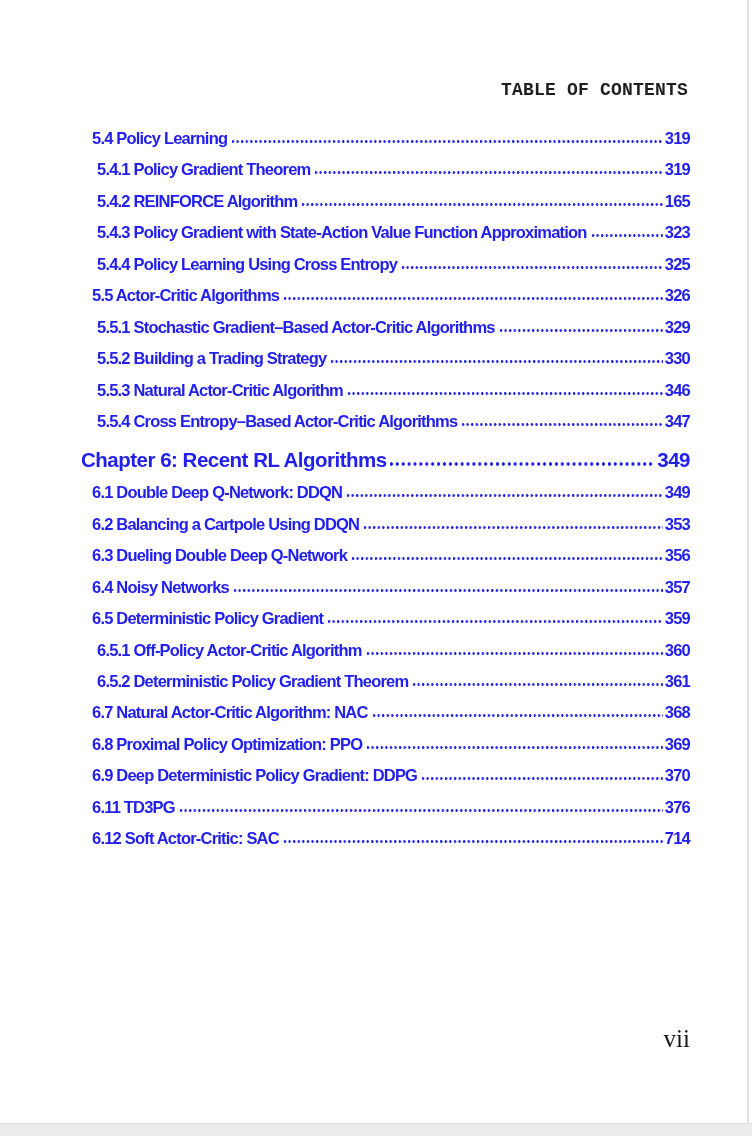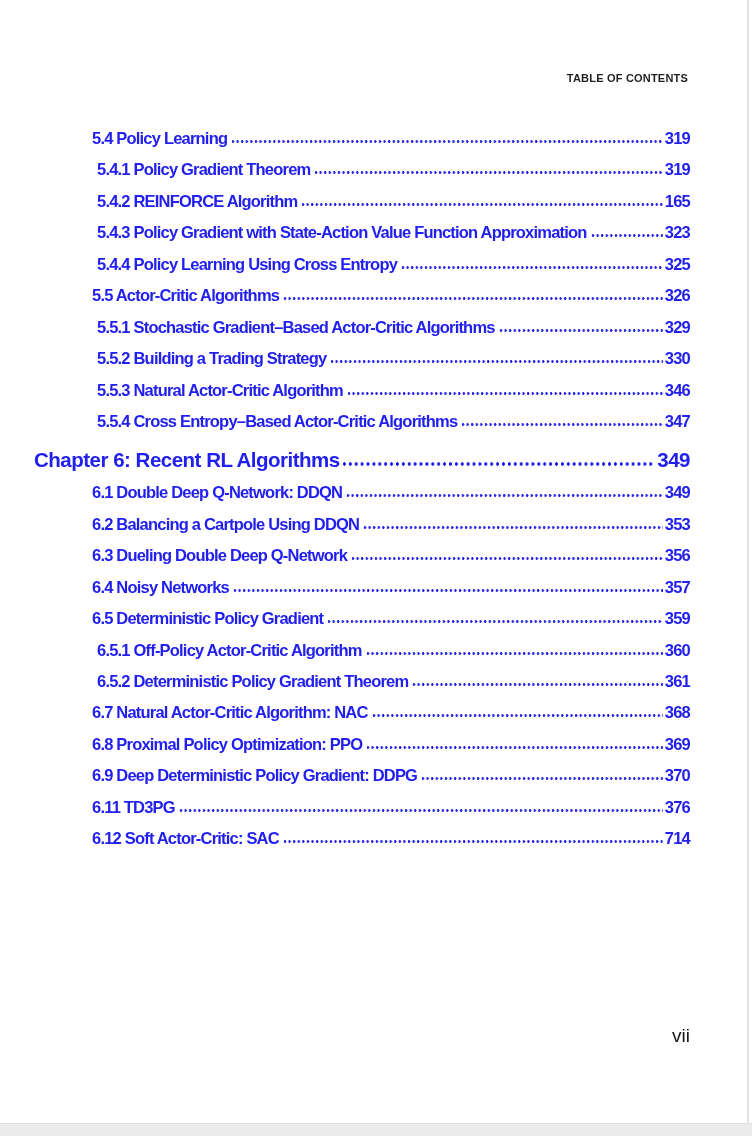--- a/index.html
+++ b/index.html
@@ -13,46 +13,47 @@
   html, body { margin: 0; padding: 0; }
   body {
     width: 752px; height: 1136px;
     background: #ffffff;
     position: relative;
     overflow: hidden;
     font-family: "Liberation Sans", sans-serif;
   }
   .running-header {
     position: absolute;
-    top: 72px; right: 64px;
-    font-size: 11px;
+    top: 80px; right: 64px;
+    font-size: 18px;
     font-weight: 700;
     letter-spacing: 0.2px;
     color: var(--header-text);
+    font-family: Liberation Mono, monospace;
   }
   .toc {
     position: absolute;
     top: 123px; left: 0; right: 62px;
   }
   .row {
     display: flex;
     align-items: baseline;
     height: 31.45px;
     padding-top: 6px;
     color: var(--blue);
     font-weight: 700;
     font-size: 16.5px;
     letter-spacing: -0.8px;
     cursor: pointer;
   }
   .row .label { white-space: nowrap; }
   .row.section    { margin-left: 92px; }
   .row.subsection { margin-left: 97px; }
   .row.chapter {
-    margin-left: 34px;
+    margin-left: 81px;
     height: 40px;
     padding-top: 11px;
     font-size: 20.5px;
     letter-spacing: -0.5px;
     text-align: center;
   }
   .leader {
     flex: 1 1 auto;
     min-width: 12px;
     height: 5px;
@@ -65,22 +66,22 @@
   .row.chapter .leader {
     height: 6px;
     margin-left: 2px;
     background-image: radial-gradient(circle at 2.4px 3px, var(--blue) 1.5px, transparent 1.9px);
     background-size: 5.9px 6px;
   }
   .pagenum { white-space: nowrap; }
   .folio {
     position: absolute;
     top: 1025px; right: 62px;
-    font-family: Liberation Sans, sans-serif;
-    font-size: 19px;
+    font-family: Liberation Serif, serif;
+    font-size: 25px;
     color: var(--footer-text);
   }
   .right-edge {
     position: absolute;
     top: 0; bottom: 13px;
     left: 747px; width: 2px;
     background: var(--edge);
   }
   .bottom-bar {
     position: absolute;

